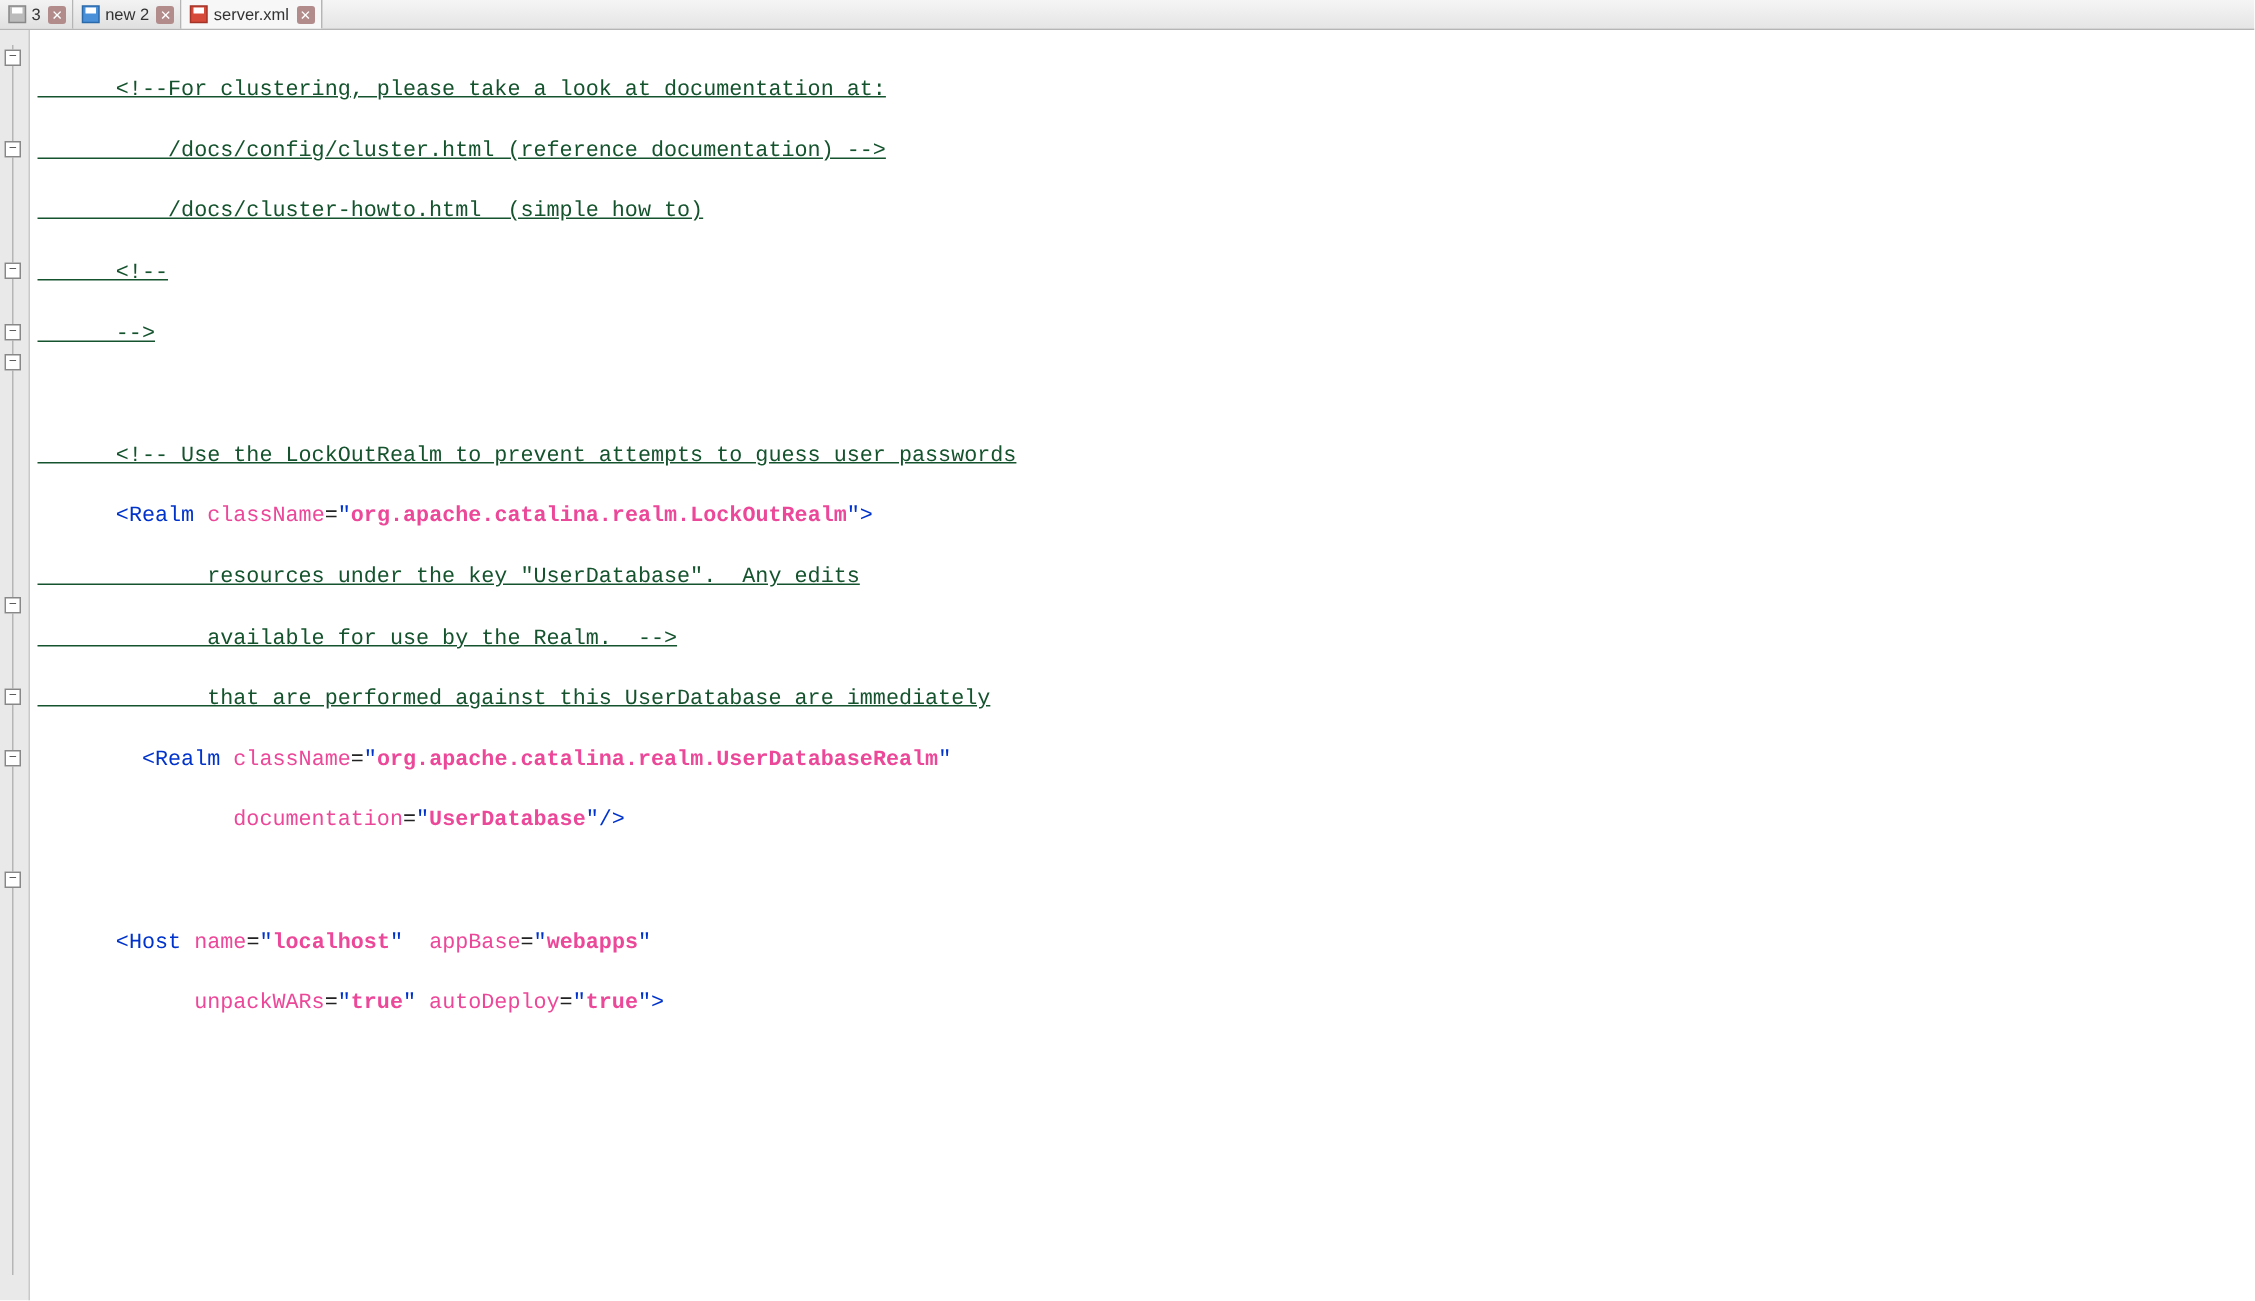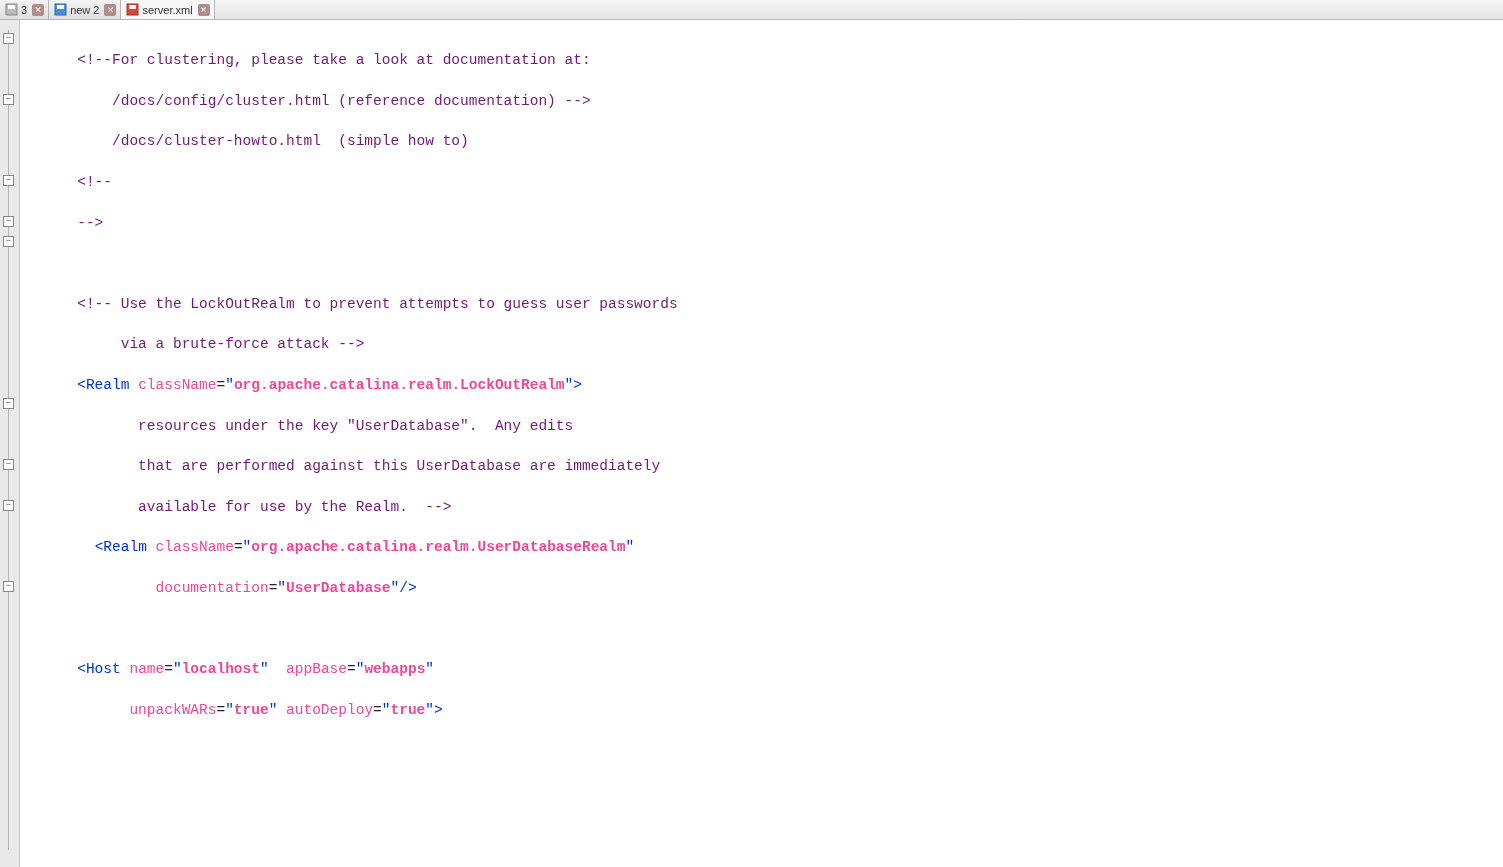--- a/index.html
+++ b/index.html
@@ -76,21 +76,21 @@
     background:#b5b5b5;
   }
   .code {
     flex: 1;
     padding: 10px 0 0 5px;
     white-space: pre;
     line-height: 20.3px;
     position: relative;
   }
   .line { min-height:20.3px; }
-  .cm { color: #701a75; } 
+  .cm { color: #14532d; text-decoration: underline; } 
   .tg { color: #0033cc; } 
   .at { color: #ec4899; } 
   .eq { color: #222; }
   .st { color: #ec4899; font-weight: bold; }
 </style>
 </head>
 <body>
 
 <div class="tabs">
   <div class="tab">
@@ -142,25 +142,24 @@
   </div>
 
   <div class="code">
 <div class="line"><span class="cm">      &lt;!--For clustering, please take a look at documentation at:</span></div>
 <div class="line"><span class="cm">          /docs/config/cluster.html (reference documentation) --&gt;</span></div>
 <div class="line"><span class="cm">          /docs/cluster-howto.html  (simple how to)</span></div>
 <div class="line"><span class="cm">      &lt;!--</span></div>
 <div class="line"><span class="cm">      --&gt;</span></div>
 <div class="line"> </div>
 <div class="line"><span class="cm">      &lt;!-- Use the LockOutRealm to prevent attempts to guess user passwords</span></div>
-<div class="line"><span class="cm">           via a brute-force attack --&gt;</span></div>
 <div class="line">      <span class="tg">&lt;</span><span class="tg">Realm</span> <span class="at">className</span><span class="eq">=</span><span class="tg">"</span><span class="st">org.apache.catalina.realm.LockOutRealm</span><span class="tg">"</span><span class="tg">&gt;</span></div>
 <div class="line"><span class="cm">             resources under the key "UserDatabase".  Any edits</span></div>
+<div class="line"><span class="cm">             available for use by the Realm.  --&gt;</span></div>
 <div class="line"><span class="cm">             that are performed against this UserDatabase are immediately</span></div>
-<div class="line"><span class="cm">             available for use by the Realm.  --&gt;</span></div>
 <div class="line">        <span class="tg">&lt;</span><span class="tg">Realm</span> <span class="at">className</span><span class="eq">=</span><span class="tg">"</span><span class="st">org.apache.catalina.realm.UserDatabaseRealm</span><span class="tg">"</span></div>
 <div class="line">               <span class="at">documentation</span><span class="eq">=</span><span class="tg">"</span><span class="st">UserDatabase</span><span class="tg">"</span><span class="tg">/&gt;</span></div>
 <div class="line"> </div>
 <div class="line">      <span class="tg">&lt;</span><span class="tg">Host</span> <span class="at">name</span><span class="eq">=</span><span class="tg">"</span><span class="st">localhost</span><span class="tg">"</span>  <span class="at">appBase</span><span class="eq">=</span><span class="tg">"</span><span class="st">webapps</span><span class="tg">"</span></div>
 <div class="line">            <span class="at">unpackWARs</span><span class="eq">=</span><span class="tg">"</span><span class="st">true</span><span class="tg">"</span> <span class="at">autoDeploy</span><span class="eq">=</span><span class="tg">"</span><span class="st">true</span><span class="tg">"&gt;</span></div>
 <div class="line"> </div>
 
 
 
 

